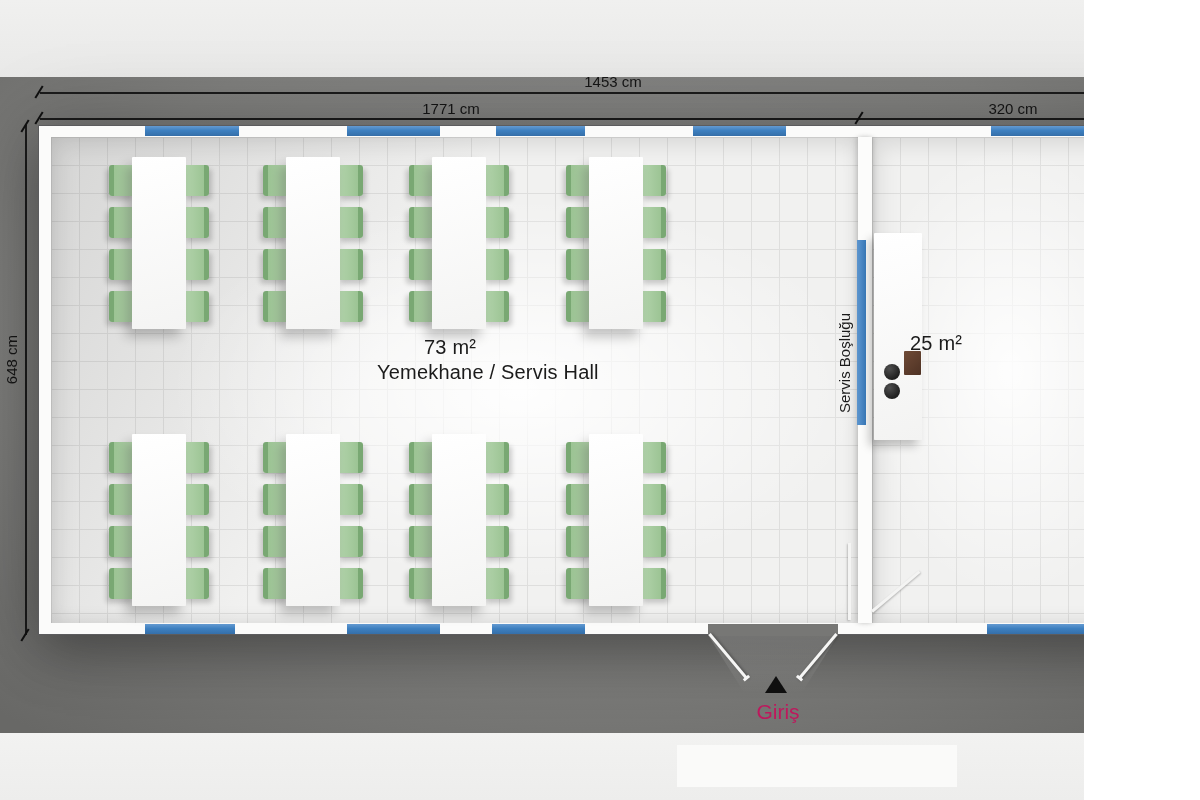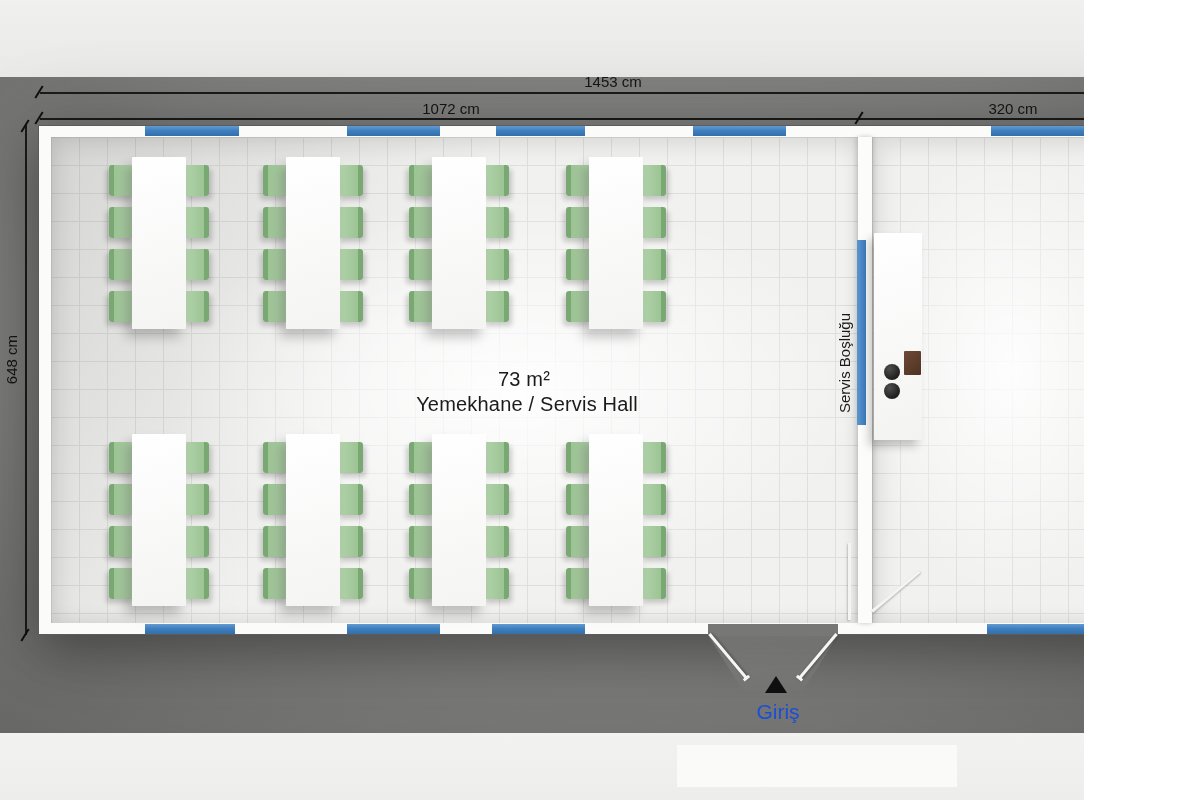--- a/index.html
+++ b/index.html
@@ -80,51 +80,51 @@
   .appliance::before{content:"";position:absolute;left:-4px;top:8px;width:5px;height:60px;
     background:repeating-linear-gradient(180deg,#f1f1f0 0 6px,#9a9a99 6px 9px);}
   .sink{position:absolute;left:1108px;top:400px;width:40px;height:62px;background:#dadad9;z-index:7;
     box-shadow:inset 0 0 6px rgba(0,0,0,.2);}
   .sink::after{content:"";position:absolute;left:7px;top:12px;width:22px;height:24px;background:#c6c6c5;border:2px solid #efefee;}
   .sink::before{content:"";position:absolute;left:14px;top:4px;width:9px;height:7px;background:#3a3a3a;}
   .prep-table{position:absolute;left:1126px;top:423px;width:32px;height:70px;z-index:8;
     background:linear-gradient(165deg,#ffffff,#f2f2f1);box-shadow:-4px 5px 8px rgba(0,0,0,.25);}
 
   
-  .room-label{position:absolute;color:#1b1b1b;text-align:center;z-index:10;font-size:20px;letter-spacing:.2px;margin-top:32px;}
+  .room-label{position:absolute;color:#1b1b1b;text-align:left;z-index:10;font-size:20px;letter-spacing:.2px;}
   .service-label{position:absolute;left:836px;top:301px;height:124px;color:#1b1b1b;font-size:15px;z-index:10;
     writing-mode:vertical-rl;transform:rotate(180deg);text-align:center;}
   .watermark{position:absolute;left:320px;top:370px;width:570px;z-index:8;text-align:center;
     font-size:54px;line-height:56px;letter-spacing:2px;color:rgba(205,205,203,.55);
     text-shadow:0 1px 1px rgba(255,255,255,.35);pointer-events:none;}
   .entrance-arrow{position:absolute;left:765px;top:676px;width:0;height:0;z-index:9;
     border-left:11px solid transparent;border-right:11px solid transparent;border-bottom:17px solid #0f0f0f;}
   .entrance-label{position:absolute;left:738px;top:700px;width:80px;text-align:center;z-index:9;
-    color:#1d4ed8;font-size:21px;}
+    color:#be185d;font-size:21px;}
 </style>
 </head>
 <body>
 
 <div class="stage">
 
   <div class="top-strip"></div>
   <div class="mat"></div>
   <div class="bottom-strip"></div>
   <div class="photo-edge"></div>
 
   <div class="dim-line-h" style="left:40px;top:92px;width:1123px;"></div>
   <span class="dim-tick" style="left:38px;top:85px;"></span>
   <span class="dim-tick" style="left:1161px;top:85px;"></span>
   <div class="dim-label" style="left:538px;top:73px;">1453 cm</div>
 
   <div class="dim-line-h" style="left:40px;top:118px;width:1123px;"></div>
   <span class="dim-tick" style="left:38px;top:111px;"></span>
   <span class="dim-tick" style="left:858px;top:111px;"></span>
   <span class="dim-tick" style="left:1161px;top:111px;"></span>
-  <div class="dim-label" style="left:376px;top:100px;">1072 cm</div>
+  <div class="dim-label" style="left:376px;top:100px;">1771 cm</div>
   <div class="dim-label" style="left:938px;top:100px;">320 cm</div>
 
   <div class="dim-line-v" style="left:25px;top:125px;height:510px;"></div>
   <span class="dim-tick" style="left:24px;top:119px;"></span>
   <span class="dim-tick" style="left:24px;top:628px;"></span>
   <div class="dim-label-v" style="left:3px;top:335px;">648 cm</div>
 
   <div class="building"></div>
   <div class="floor floor-dining"></div>
   <div class="floor floor-kitchen"></div>
@@ -235,15 +235,16 @@
   <div class="burner" style="left:1119px;top:220px;"></div>
   <div class="appliance"></div>
   <div class="sink"></div>
   <div class="prep-table"></div>
   <div class="cutting-board" style="left:1107px;top:487px;"></div>
   <div class="burner" style="left:1118px;top:470px;"></div>
   <div class="burner" style="left:1118px;top:492px;"></div>
 
   <div class="room-label" style="left:424px;top:336px;width:200px;">73 m²</div>
   <div class="room-label" style="left:377px;top:361px;width:300px;">Yemekhane / Servis Hall</div>
+  <div class="room-label" style="left:910px;top:332px;width:200px;">25 m²</div>
   <div class="service-label">Servis Boşluğu</div>
 
 </div>
 
 </body></html>

